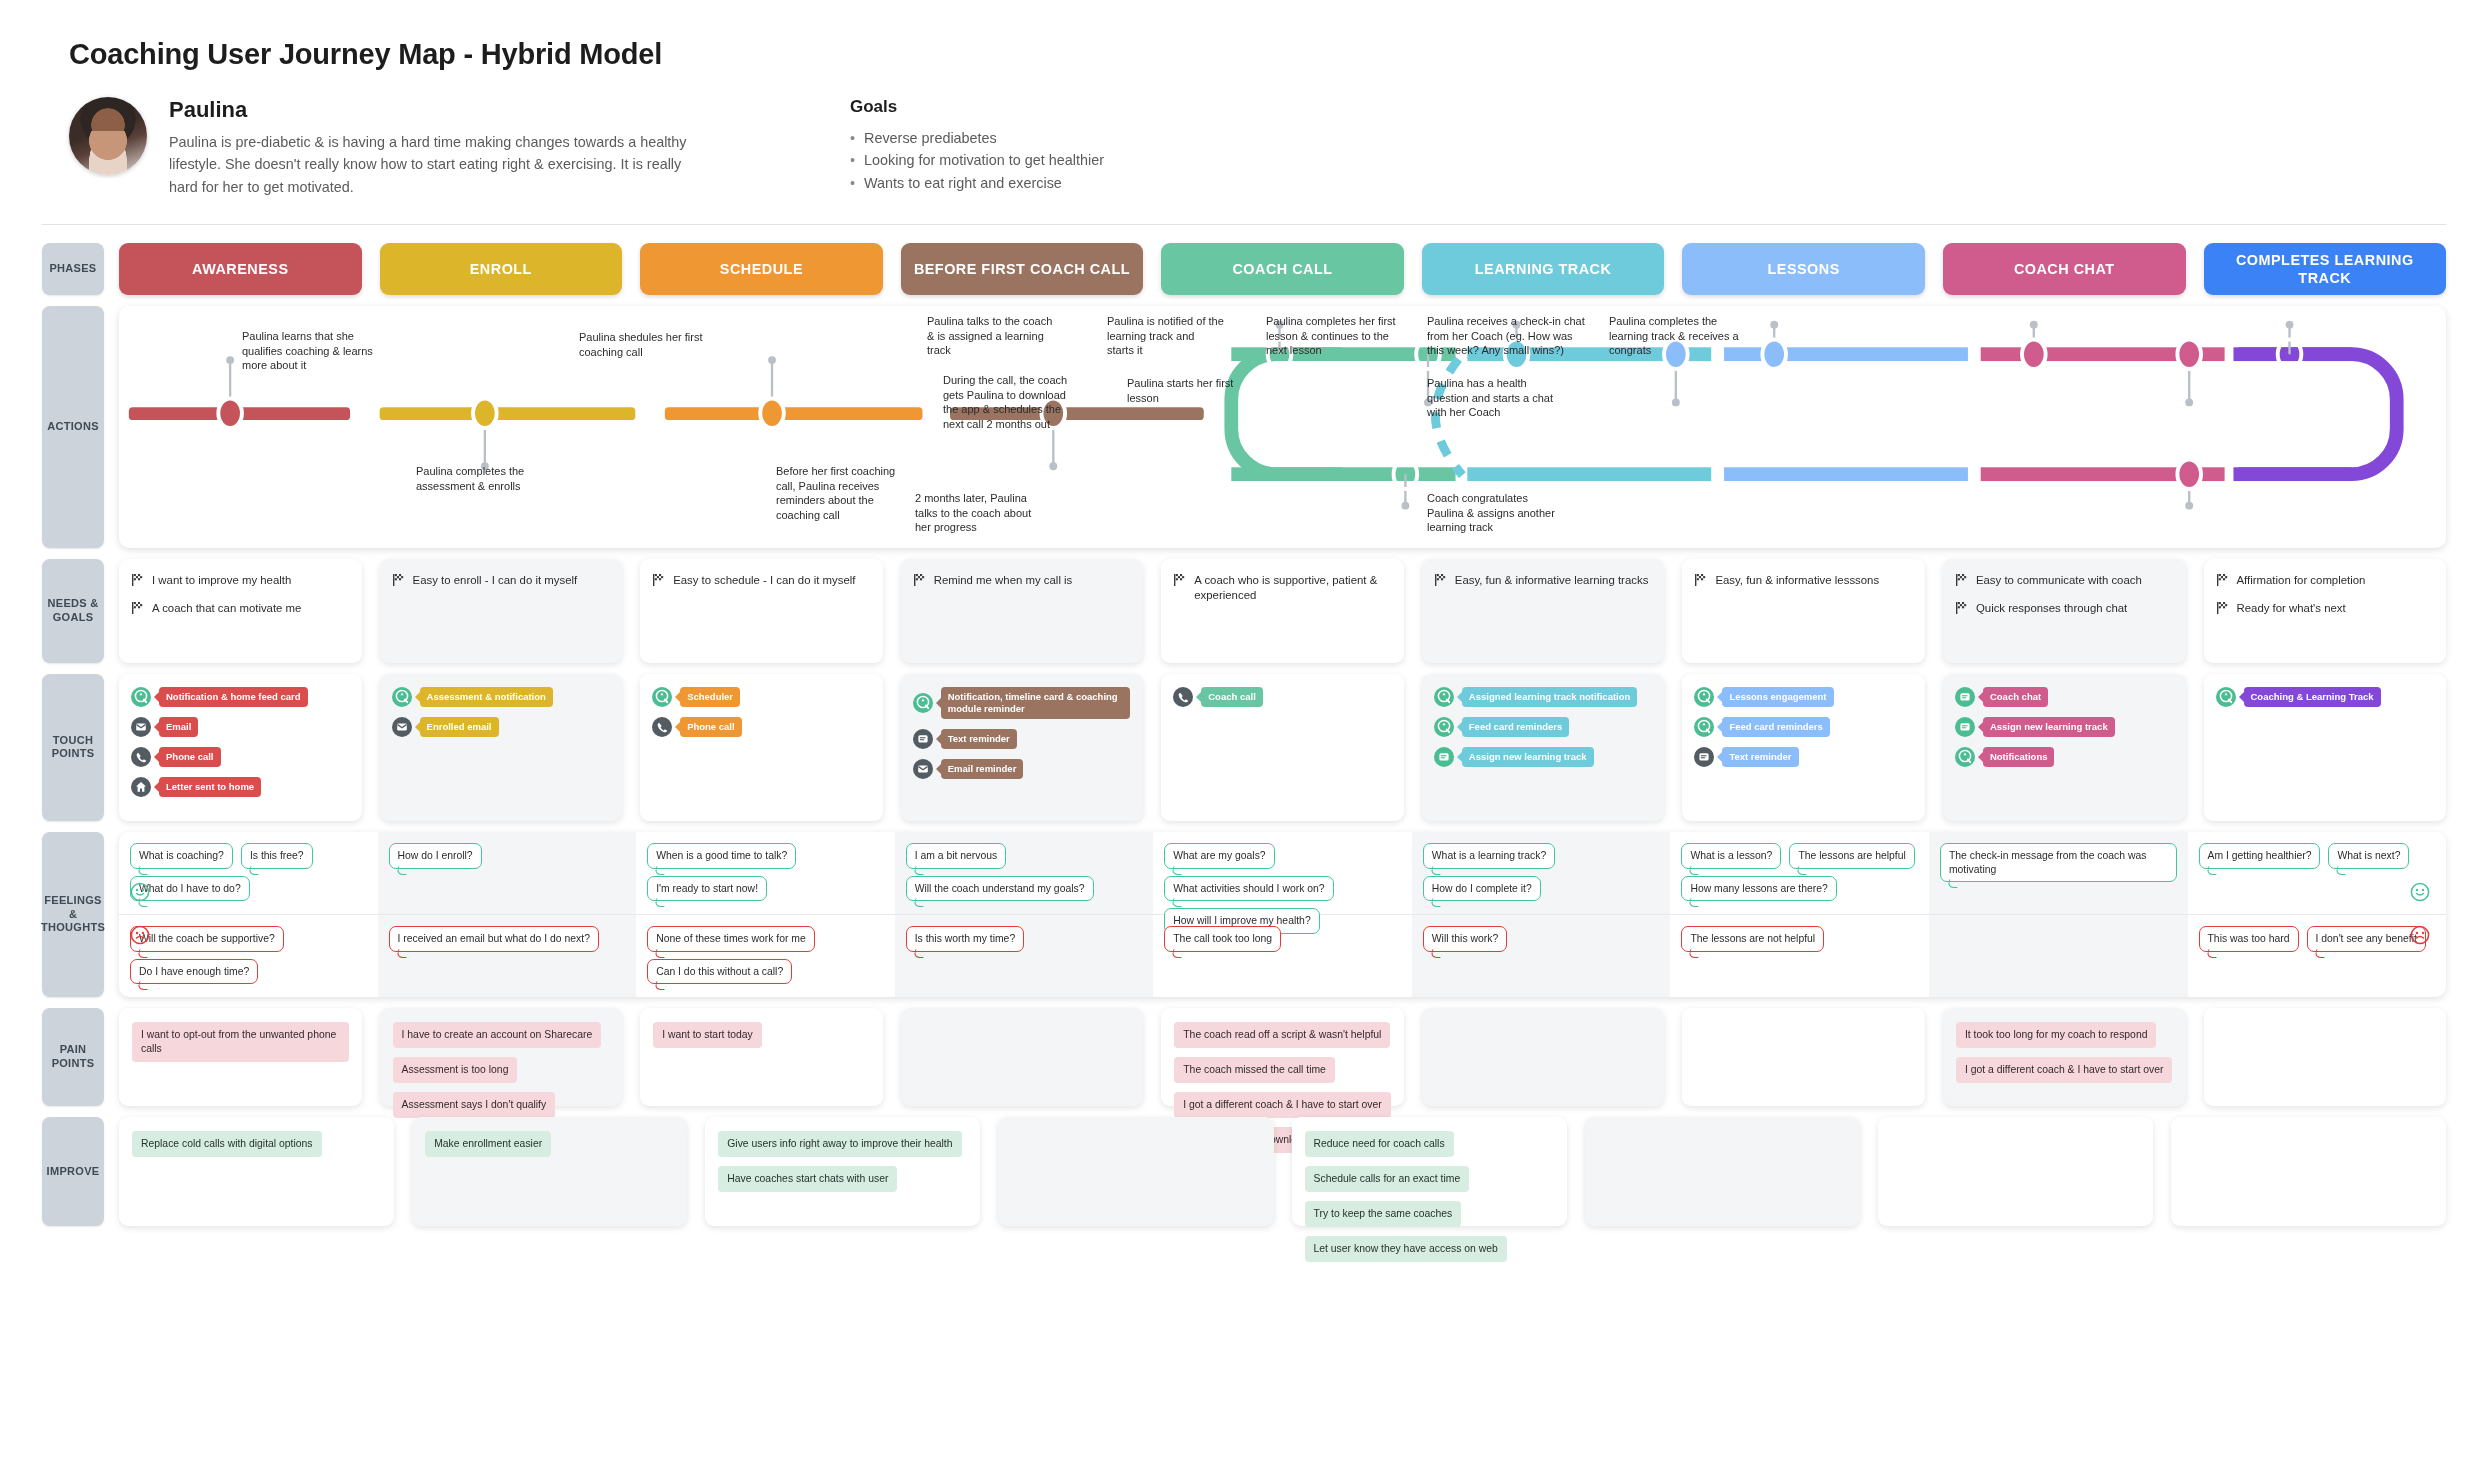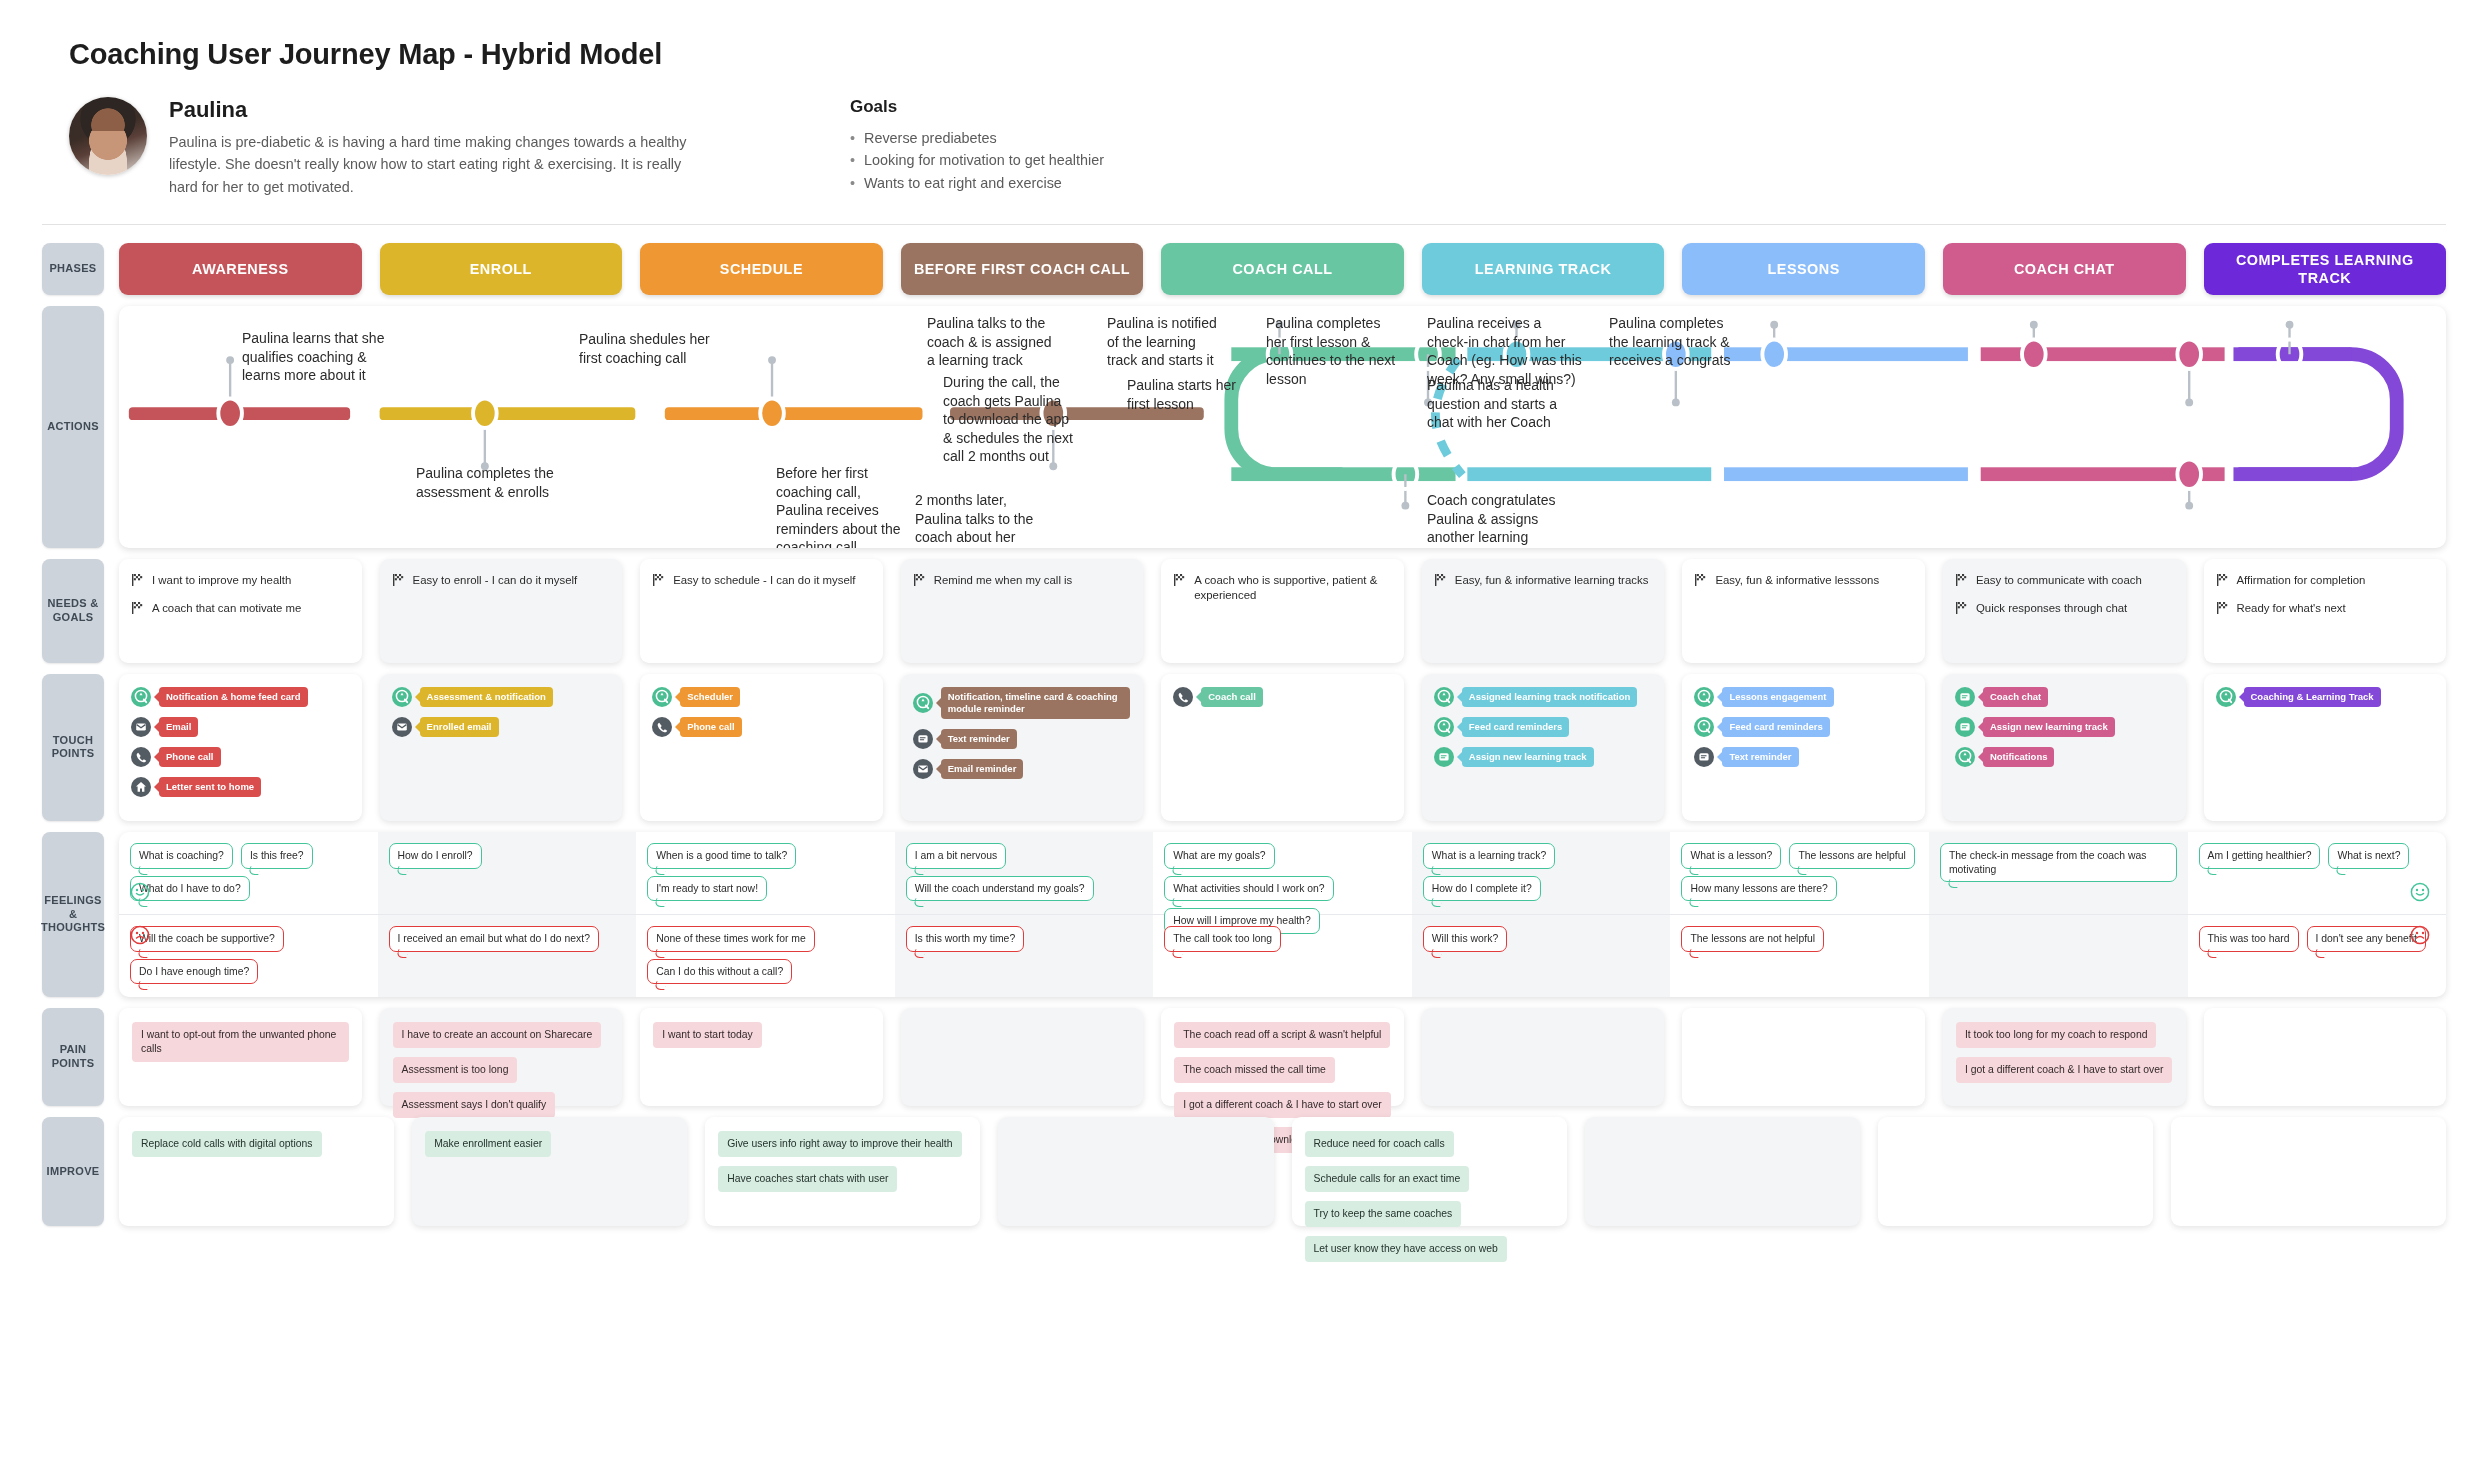--- a/index.html
+++ b/index.html
@@ -69,21 +69,21 @@
   }
 
   
   #actions-row{ align-items:stretch; }
   #actions-panel{
     flex:1 1 auto; background:#fff; border-radius:10px; height:242px;
     box-shadow:0 2px 7px rgba(0,0,0,.13); position:relative; overflow:hidden;
   }
   #actions-svg{ position:absolute; inset:0; }
   .act-note{
-    position:absolute; font-size:14px; line-height:1.33; color:#2b2b2b; width:164px;
+    position:absolute; font-size:11px; line-height:1.33; color:#2b2b2b; width:164px;
   }
 
   
   .card{
     background:#fff; border-radius:9px; box-shadow:0 2px 6px rgba(0,0,0,.11);
     padding:14px 13px;
   }
   .card.alt{ background:#f4f5f7; }
   #needs-row .card{ height:104px; }
   .need{ display:flex; align-items:flex-start; margin-bottom:13px; }
@@ -194,21 +194,21 @@
         <div class="cell">
      <div class="phase" style="background:#6ecbdb">LEARNING TRACK</div>
    </div>
         <div class="cell">
      <div class="phase" style="background:#8cbdfb">LESSONS</div>
    </div>
         <div class="cell">
      <div class="phase" style="background:#cf5c8d">COACH CHAT</div>
    </div>
         <div class="cell">
-     <div class="phase" style="background:#6d28d9">COMPLETES LEARNING TRACK</div>
+     <div class="phase" style="background:#3b82f6">COMPLETES LEARNING TRACK</div>
    </div>
       </div>
   </div>
 
   <div class="row" id="actions-row">
     <div class="rowlabel">ACTIONS</div>
     <div id="actions-panel">
       <svg id="actions-svg" viewBox="0 0 2366 243" preserveAspectRatio="none">
 
         <rect x="10" y="103" width="225" height="13" rx="4" fill="#c5545a"></rect>

